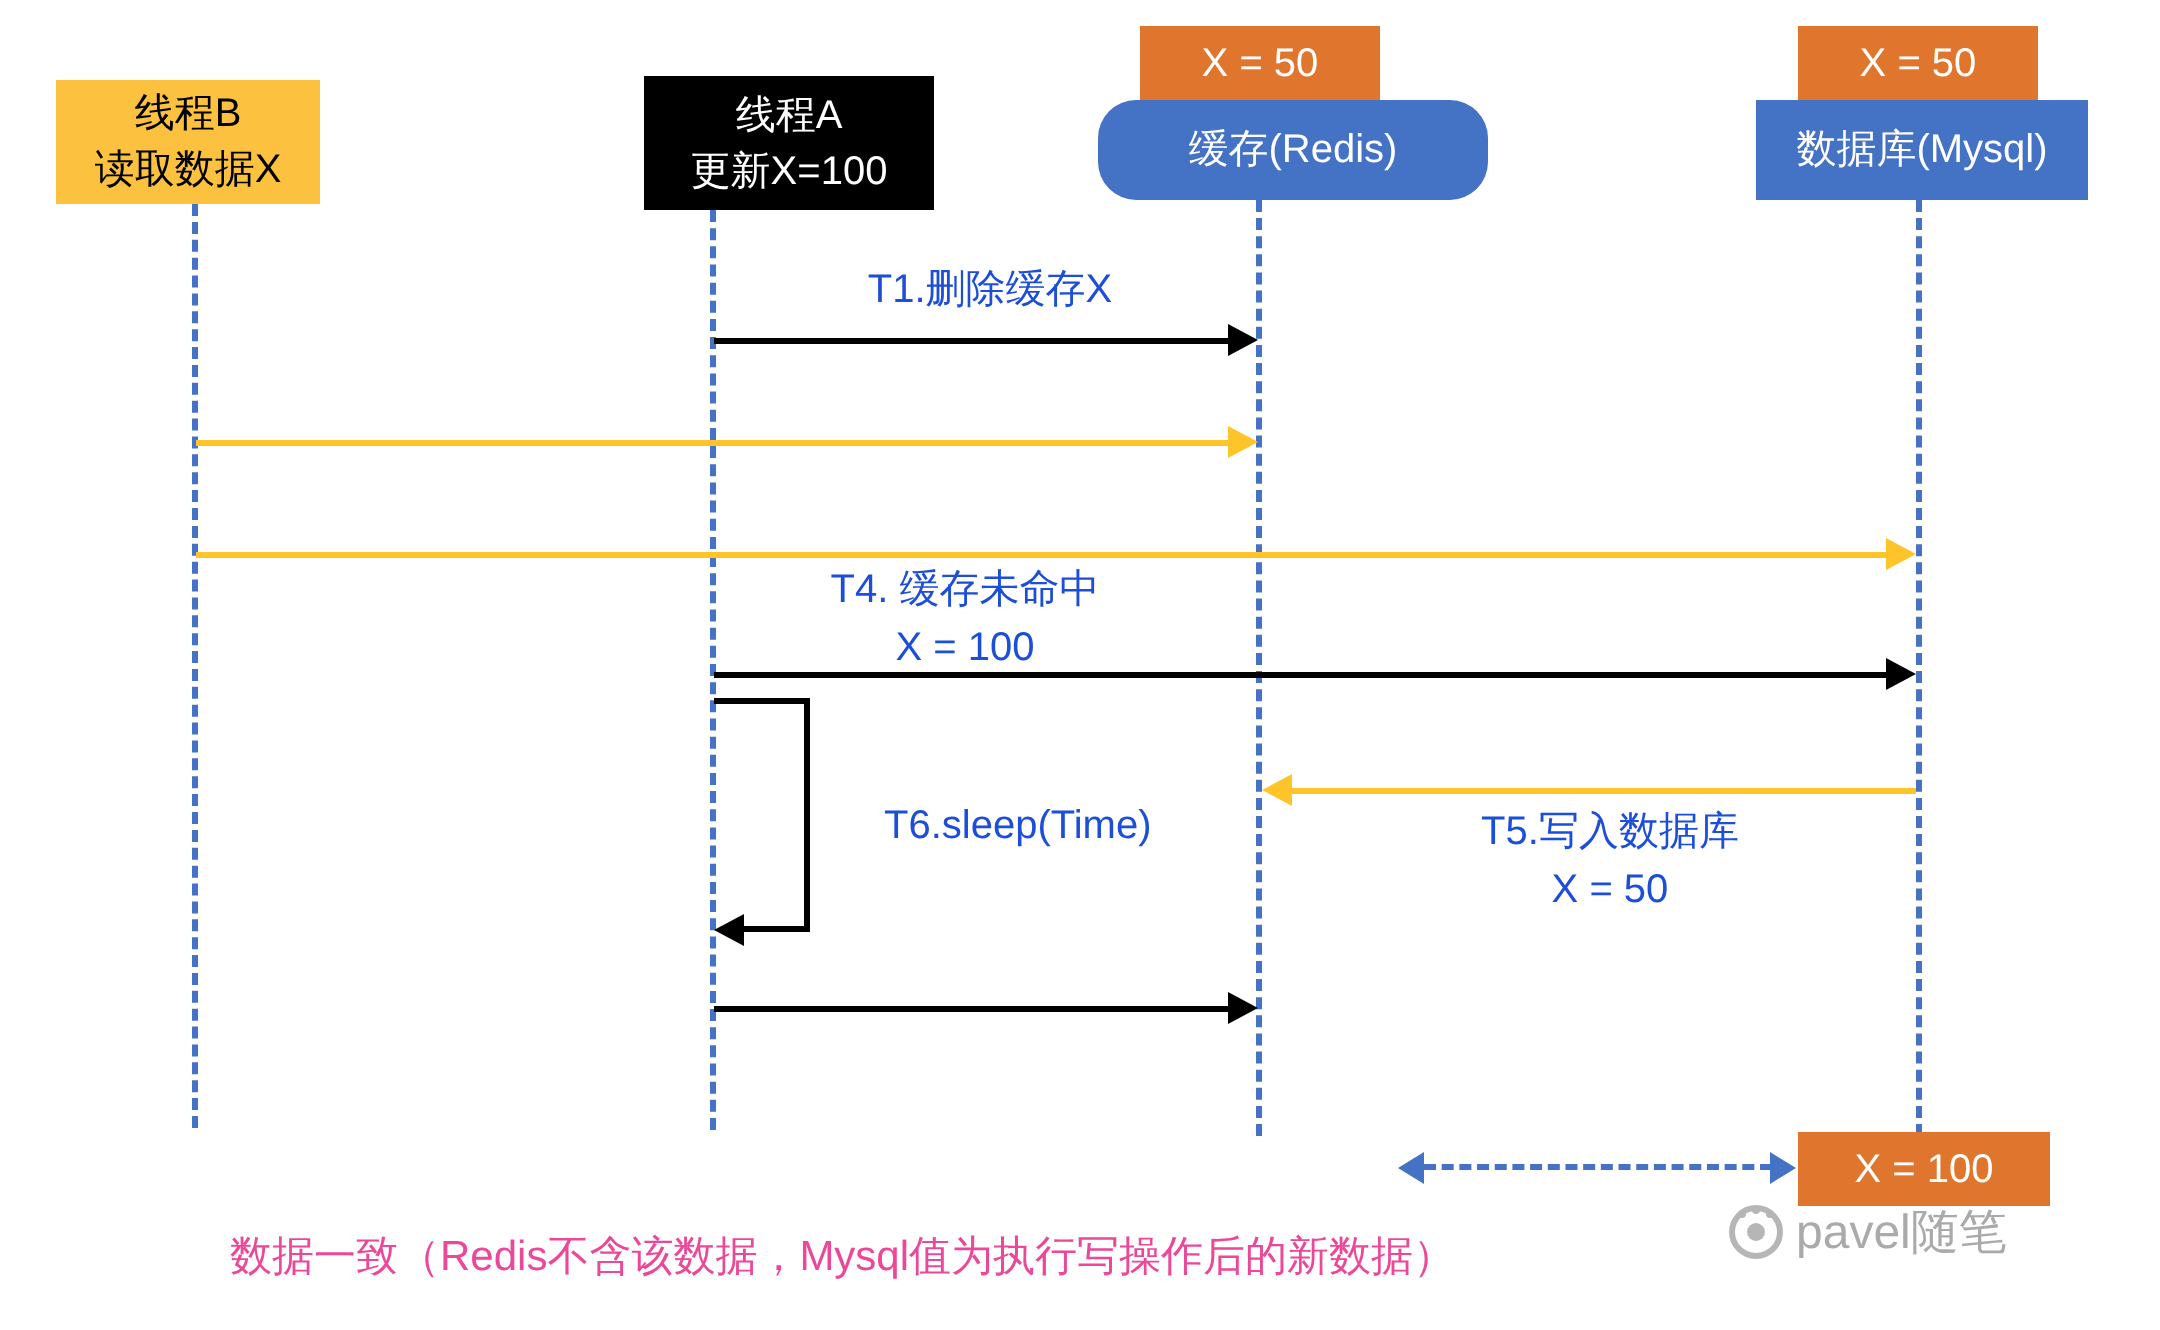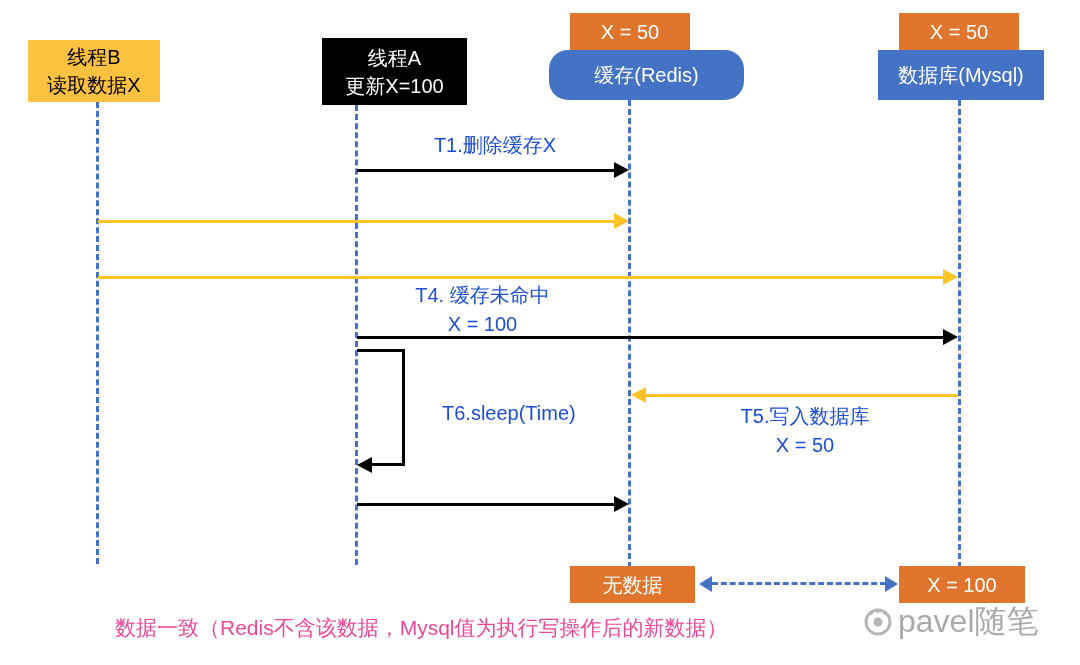--- a/index.html
+++ b/index.html
@@ -23,21 +23,21 @@
   .head-right.black{border-left:15px solid #000000;}
   .head-left.black{border-right:15px solid #000000;}
   .head-right.yellow{border-left:15px solid #FFC429;}
   .head-right.blue{border-left:13px solid #4472C4;}
   .head-left.blue{border-right:13px solid #4472C4;}
   .msg-label{position:absolute;font-size:20px;line-height:29px;text-align:center;color:#1d4ed8;}
   .dashed-blue{position:absolute;height:0;border-top:3px dashed #4472C4;}
   #caption{position:absolute;left:115px;top:614px;width:850px;text-align:left;
            color:#ec4899;font-size:21px;}
   #watermark{position:absolute;left:862px;top:600px;display:flex;align-items:center;gap:4px;
-             color:#a6a6a6;font-size:32px;opacity:.95;}
+             color:#a6a6a6;font-size:24px;opacity:.95;}
   #watermark svg{display:block;}
 </style>
 </head>
 <body>
 
 <div id="stage">
 
   <div class="box yellow" style="left:28px;top:40px;width:132px;height:62px;">
     <span>线程B</span>
     <span>读取数据X</span>
@@ -95,23 +95,20 @@
 
   <div class="hline black" style="left:357px;top:349px;width:48px;"></div>
   <div class="vline" style="left:402px;top:349px;height:117px;"></div>
   <div class="hline black" style="left:371px;top:463px;width:34px;"></div>
   <div class="head-left black" style="left:357px;top:457px;"></div>
   <div class="msg-label" style="left:412px;top:399px;width:180px;text-align:left;margin-left:30px;">T6.sleep(Time)</div>
 
   <div class="hline black" style="left:357px;top:503px;width:258px;"></div>
   <div class="head-right black" style="left:614px;top:496px;"></div>
 
-  <div class="box orange" style="left:570px;top:566px;width:125px;height:37px;">
-    <span>无数据</span>
-  </div>
   <div class="box orange" style="left:899px;top:566px;width:126px;height:37px;">
     <span>X = 100</span>
   </div>
 
   <div class="dashed-blue" style="left:712px;top:582px;width:174px;"></div>
   <div class="head-left blue" style="left:699px;top:576px;"></div>
   <div class="head-right blue" style="left:885px;top:576px;"></div>
 
   <div id="caption">数据一致（Redis不含该数据，Mysql值为执行写操作后的新数据）</div>
 

